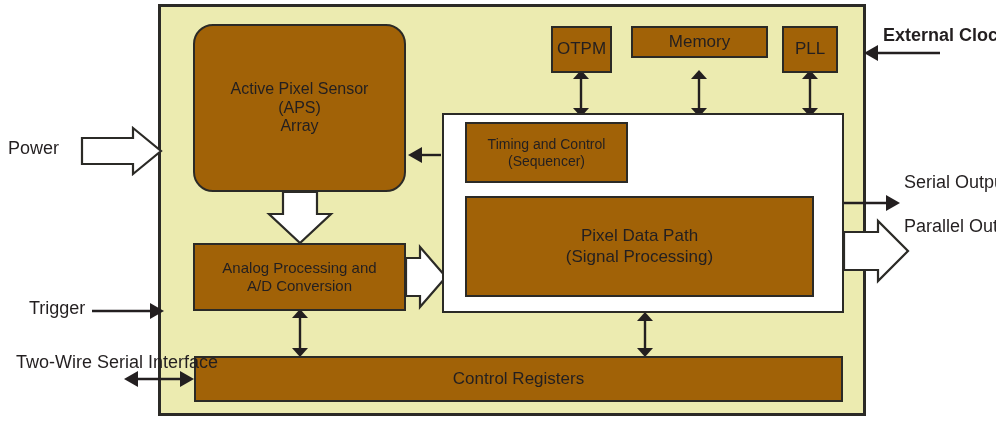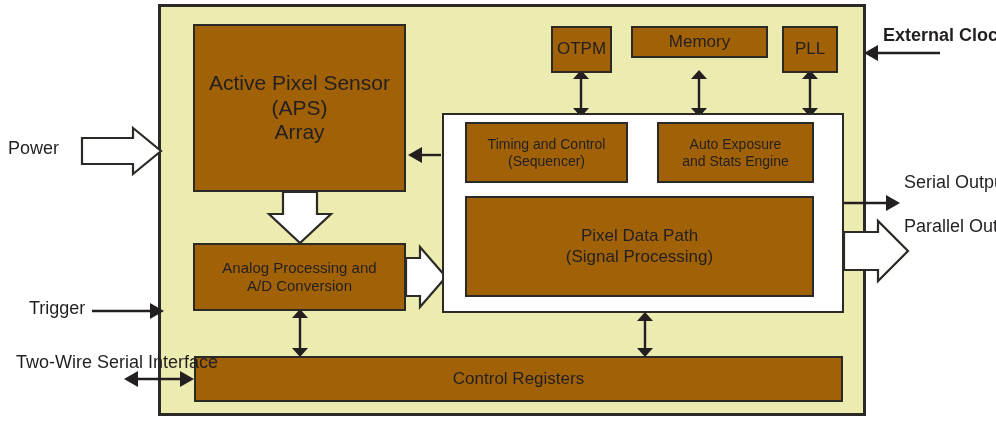--- a/index.html
+++ b/index.html
@@ -158,21 +158,21 @@
       <path class="solidhead" d="M 292,348 L 300,357 L 308,348 Z"></path>
     </g>
 
     <g>
       <line class="thin" x1="645" y1="321" x2="645" y2="348"></line>
       <path class="solidhead" d="M 637,321 L 645,312 L 653,321 Z"></path>
       <path class="solidhead" d="M 637,348 L 645,357 L 653,348 Z"></path>
     </g>
   </svg>
 
-  <div class="blk" id="aps" style="left:193px; top:24px; width:213px; height:168px; font-size:21px;">
+  <div class="blk" id="aps" style="left:193px; top:24px; width:213px; height:168px; font-size:16px;border-radius:20px;">
     <span>
       <span class="lbl">Active Pixel Sensor</span>
       <span class="lbl">(APS)</span>
       <span class="lbl">Array</span>
     </span>
   </div>
 
   <div class="blk" id="analog" style="left:193px; top:243px; width:213px; height:68px; font-size:15px;">
     <span>
       <span class="lbl">Analog Processing and</span>
@@ -194,26 +194,20 @@
 
   <div id="digital-panel"></div>
 
   <div class="blk" id="timing" style="left:465px; top:122px; width:163px; height:61px; font-size:14px;">
     <span>
       <span class="lbl">Timing and Control</span>
       <span class="lbl">(Sequencer)</span>
     </span>
   </div>
 
-  <div class="blk" id="autoexp" style="left:657px; top:122px; width:157px; height:61px; font-size:14px;">
-    <span>
-      <span class="lbl">Auto Exposure</span>
-      <span class="lbl">and Stats Engine</span>
-    </span>
-  </div>
 
   <div class="blk" id="pdp" style="left:465px; top:196px; width:349px; height:101px; font-size:17px;">
     <span>
       <span class="lbl">Pixel Data Path</span>
       <span class="lbl">(Signal Processing)</span>
     </span>
   </div>
 
   <div class="blk" id="ctrlreg" style="left:194px; top:356px; width:649px; height:46px; font-size:17px;">
     <span class="lbl">Control Registers</span>

